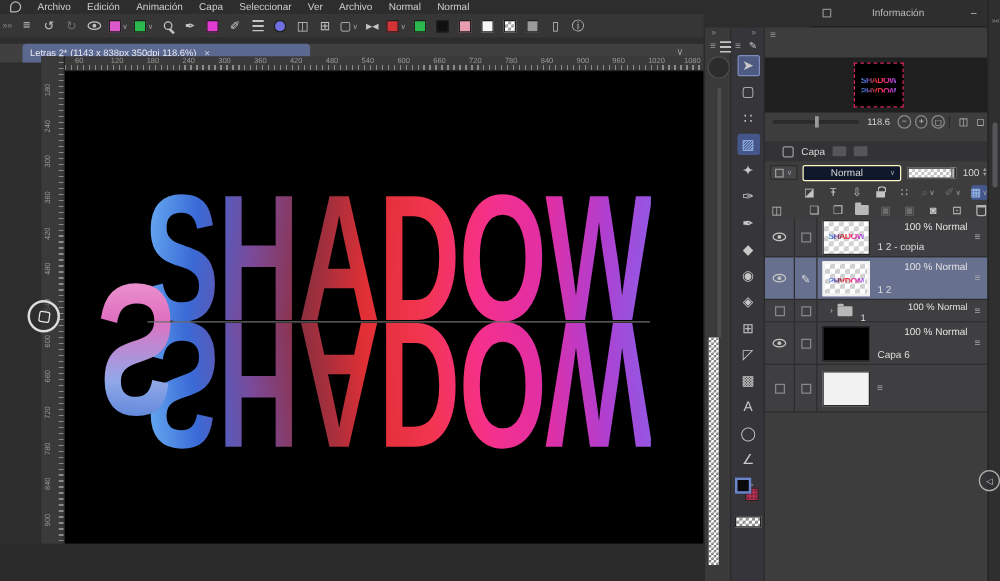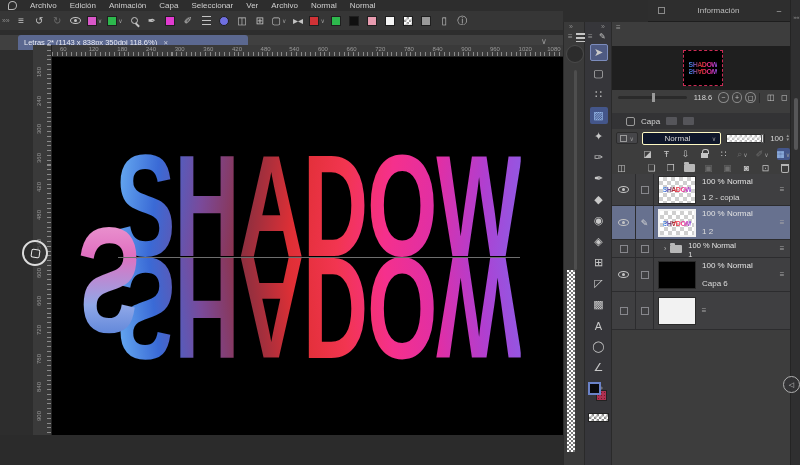--- a/index.html
+++ b/index.html
@@ -193,21 +193,21 @@
     display:flex; align-items:center; }
   .lrow.selected { background:#67718f; }
   .lcol { display:flex; align-items:center; justify-content:center; border-right:1px solid #2c2c2e; height:100%; }
   .lcol.c1 { width:24px; } .lcol.c2 { width:18px; }
   .cb { width:8px; height:8px; border:1px solid #87878c; }
   .lthumb { width:38px; height:28px; margin-left:4px; border:1px solid #2a2a2a;
     display:flex; align-items:center; justify-content:center; overflow:hidden; }
   .lthumb.selthumb { border:2px solid #f2f2f2; }
   .ltext { flex:1; padding-left:6px; display:flex; flex-direction:column; justify-content:space-between;
     height:100%; padding-top:3px; padding-bottom:3px; }
-  .ltext .info { font-size:8px; color:#e2e2e2; }
+  .ltext .info { font-size:8px; color:#e2e2e2;text-align:right; }
   .ltext .lname { font-size:8px; color:#dcdcdc; }
   .lhandle { width:16px; text-align:center; font-size:8px; color:#a8a8a8; }
   .pencil { font-size:9px; color:#d8d8d8; }
   .fold-arrow { font-size:7px; color:#b8b8b8; margin:0 4px 0 10px; }
 
   
   #rightstrip { position:absolute; left:790px; top:0; width:10px; height:465px; background:#2f2f30;
     border-left:1px solid #242424; }
   #rightstrip .coll { position:absolute; left:0; top:14px; width:10px; text-align:center; font-size:6px;
     color:#8a8a8a; letter-spacing:-1px; }

